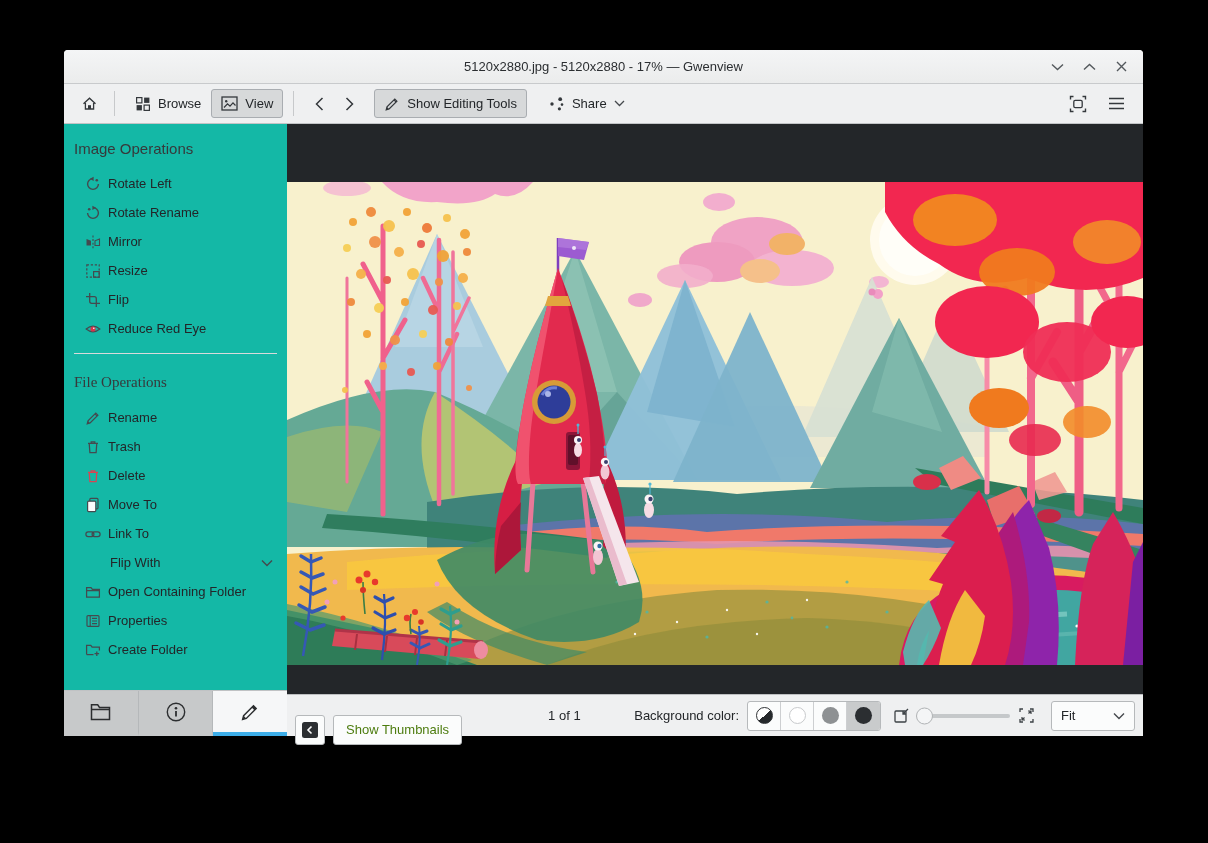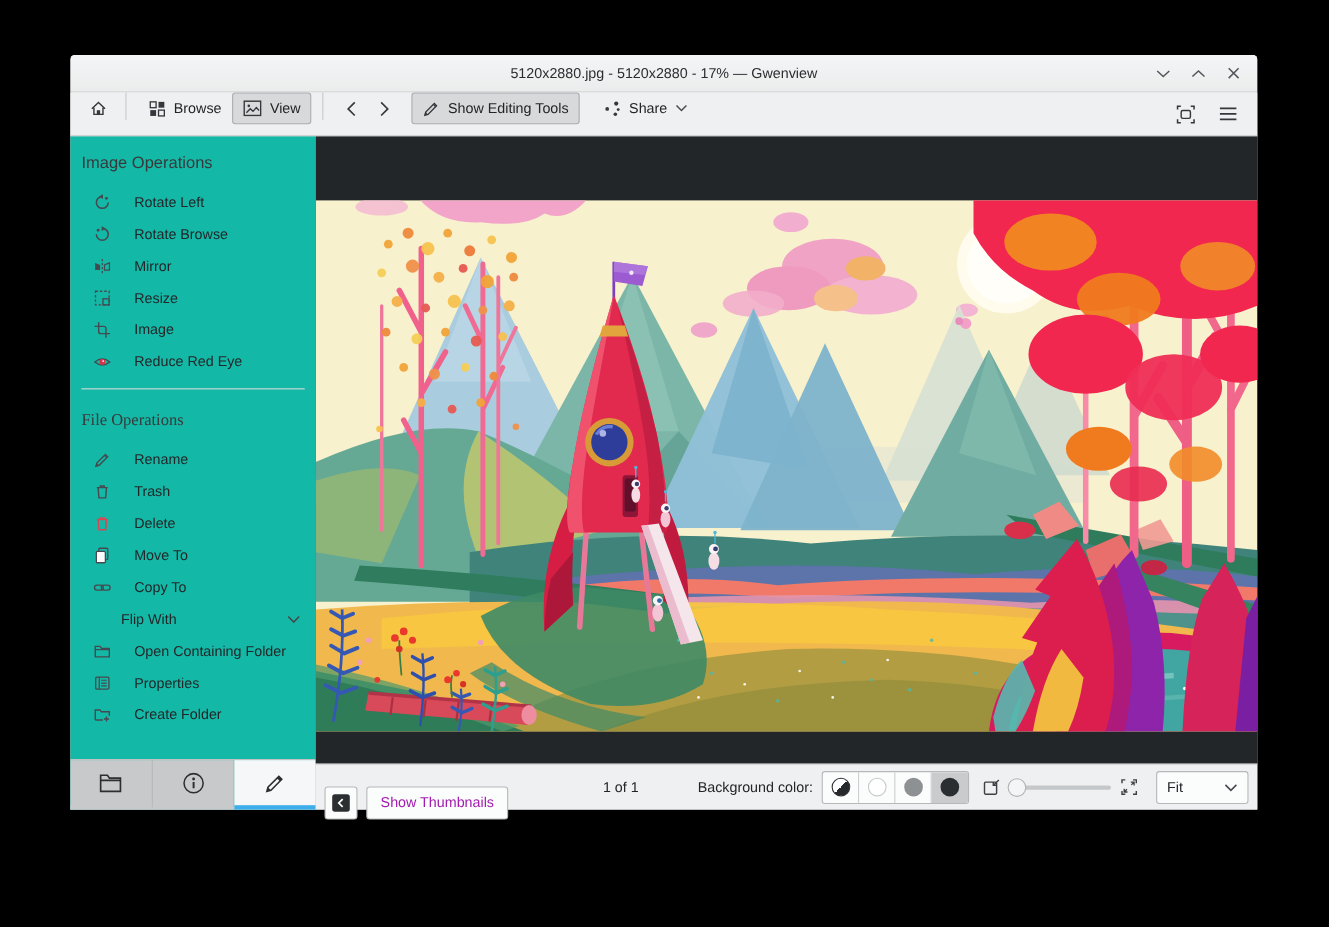--- a/index.html
+++ b/index.html
@@ -10,58 +10,58 @@
 
   
   .titlebar { height:34px; flex:0 0 34px; position:relative; display:flex; align-items:center;
     justify-content:center; background:linear-gradient(#f4f5f6,#ebecec);
     border-bottom:1px solid #c8cacc; border-radius:4px 4px 0 0; }
   .title-text { font-size:13px; color:#2b2e31; }
   .win-controls { position:absolute; right:14px; top:0; height:100%; display:flex; align-items:center; gap:16px; }
   .win-btn { width:16px; height:16px; display:flex; align-items:center; justify-content:center; color:#53585c; }
 
   
-  .toolbar { height:40px; flex:0 0 40px; display:flex; 
+  .toolbar { height:40px; flex:0 0 40px; display:flex; align-items:center;
     padding:0 12px 0 10px; background:#eff0f1; border-bottom:1px solid #c2c4c6; }
   .tbtn { height:29px; display:flex; align-items:center; gap:7px; padding:0 9px;
     border-radius:3px; border:1px solid transparent; color:#232629; font-size:13px; white-space:nowrap; }
   .tbtn.checked { background:#d7d9da; border-color:#a9adb1; }
   .tbtn.icon-only { width:30px; padding:0; justify-content:center; }
   .tsep { width:1px; height:25px; background:#c7c9cb; margin:0 10px; }
   .t-right { margin-left:auto; display:flex; align-items:center; gap:8px; }
   .chev { display:flex; align-items:center; color:#45494d; }
 
   
   .main { flex:1; display:flex; min-height:0; }
   .sidebar { width:223px; flex:0 0 223px; background:#14b8a6; display:flex; flex-direction:column; }
   .sidebar-scroll { flex:1; overflow:hidden; padding-top:8px; }
   .section-title { font-size:15px; color:#37393b; padding:8px 10px 12px 10px; }
   .section-title.second { padding-top:16px;font-family:Liberation Serif, serif; }
-  .op-row { height:29px; display:flex; align-items:center; padding-left:21px; gap:21px;
+  .op-row { height:29px; display:flex; align-items:center; padding-left:21px; gap:7px;
     font-size:13px; color:#232629; cursor:default; }
   .op-row.indent { padding-left:46px; }
   .op-icon { width:16px; height:16px; display:flex; flex:0 0 16px; }
   .op-chevron { margin-left:auto; margin-right:14px; display:flex; color:#45494d; }
   .divider { height:1px; background:#d8dadb; margin:10px 10px 4px 10px; }
 
   .tabbar { height:46px; flex:0 0 46px; display:flex; border-top:1px solid #c0c2c4; }
   .tab { flex:1; display:flex; align-items:center; justify-content:center;
     background:#c7c9ca; border-right:1px solid #b5b8ba; border-bottom:4px solid #c7c9ca; color:#2c2e30; }
   .tab:last-child { border-right:none; }
   .tab.active { background:#f6f7f8; border-bottom:4px solid #3daee9; }
 
   .right-col { flex:1; display:flex; flex-direction:column; min-width:0; }
   .viewarea { flex:1; position:relative; background:#232629; overflow:hidden; }
   .image-canvas { position:absolute; left:0; right:0; top:58px; height:483px; display:block; width:100%; }
 
   
   .statusbar { height:42px; flex:0 0 42px; background:#eff0f1; border-top:1px solid #bdbfc1;
     display:flex; align-items:center; padding:0 8px; font-size:13px; color:#232629; }
   .sbtn { background:#fbfcfc; border:1px solid #b6b9bb; border-radius:3px; height:30px;
-    display:flex; align-items:center; justify-content:center; padding:0 12px; font-size:13px; color:#a21caf;margin-top:28px; }
+    display:flex; align-items:center; justify-content:center; padding:0 12px; font-size:13px; color:#4d7c0f;margin-top:28px; }
   .sbtn.icon-only { width:30px; padding:0; margin-right:8px; }
   .page-indicator { margin-left:86px; }
   .right-group { margin-left:auto; display:flex; align-items:center; }
   .bg-label { margin-right:8px; }
   .seg { display:flex; border:1px solid #b6b9bb; border-radius:3px; overflow:hidden;
     background:#fbfcfc; height:30px; }
   .seg-btn { width:33px; display:flex; align-items:center; justify-content:center; border-right:1px solid #cdcfd1; }
   .seg-btn:last-child { border-right:none; }
   .seg-btn.selected { background:#c9cbcc; }
   .circle { width:17px; height:17px; border-radius:50%; }
@@ -213,21 +213,21 @@
             <span>Rotate Left</span>
           </div>
           <div class="op-row">
             <span class="op-icon">
               <svg width="16" height="16" viewBox="0 0 16 16">
                 <path d="M8 2.6 A5.4 5.4 0 1 1 2.6 8" fill="none" stroke="#444a4f" stroke-width="1.4"></path>
                 <path d="M7.4 0.7 L11.1 2.7 L7.4 4.9 Z" fill="#444a4f"></path>
                 <circle cx="4.2" cy="4.3" r="1.3" fill="#444a4f"></circle>
               </svg>
             </span>
-            <span>Rotate Browse</span>
+            <span>Rotate Rename</span>
           </div>
           <div class="op-row">
             <span class="op-icon">
               <svg width="16" height="16" viewBox="0 0 16 16">
                 <path d="M8 1.5 V14.5" stroke="#444a4f" stroke-width="1.1" stroke-dasharray="2 1.6"></path>
                 <polygon points="1.5,5 6,6.8 6,11.5 1.5,11.5" fill="#444a4f"></polygon>
                 <polygon points="14.5,5 10,6.8 10,11.5 14.5,11.5" fill="none" stroke="#444a4f" stroke-width="1.1"></polygon>
               </svg>
             </span>
             <span>Mirror</span>
@@ -241,21 +241,21 @@
             </span>
             <span>Resize</span>
           </div>
           <div class="op-row">
             <span class="op-icon">
               <svg width="16" height="16" viewBox="0 0 16 16">
                 <path d="M4.7 1 V9.3 a2 2 0 0 0 2 2 H15" fill="none" stroke="#444a4f" stroke-width="1.3"></path>
                 <path d="M1 4.7 H9.3 a2 2 0 0 1 2 2 V15" fill="none" stroke="#444a4f" stroke-width="1.3"></path>
               </svg>
             </span>
-            <span>Image</span>
+            <span>Flip</span>
           </div>
           <div class="op-row">
             <span class="op-icon">
               <svg width="16" height="16" viewBox="0 0 16 16">
                 <path d="M1.2 8 Q8 2.4 14.8 8 Q8 13.6 1.2 8 Z" fill="none" stroke="#444a4f" stroke-width="1.2"></path>
                 <circle cx="8" cy="8" r="2.6" fill="#d8334a"></circle>
                 <circle cx="8.8" cy="7.2" r="0.8" fill="#fff"></circle>
               </svg>
             </span>
             <span>Reduce Red Eye</span>
@@ -297,21 +297,21 @@
             </span>
             <span>Move To</span>
           </div>
           <div class="op-row">
             <span class="op-icon">
               <svg width="16" height="16" viewBox="0 0 16 16">
                 <rect x="0.9" y="5.9" width="8" height="4.6" rx="2.3" fill="none" stroke="#444a4f" stroke-width="1.25"></rect>
                 <rect x="7.1" y="5.9" width="8" height="4.6" rx="2.3" fill="none" stroke="#444a4f" stroke-width="1.25"></rect>
               </svg>
             </span>
-            <span>Copy To</span>
+            <span>Link To</span>
           </div>
           <div class="op-row indent">
             <span>Flip With</span>
             <span class="op-chevron">
               <svg width="12" height="8" viewBox="0 0 12 8">
                 <path d="M1 1.5 L6 6.5 L11 1.5" fill="none" stroke="currentColor" stroke-width="1.4"></path>
               </svg>
             </span>
           </div>
           <div class="op-row">

